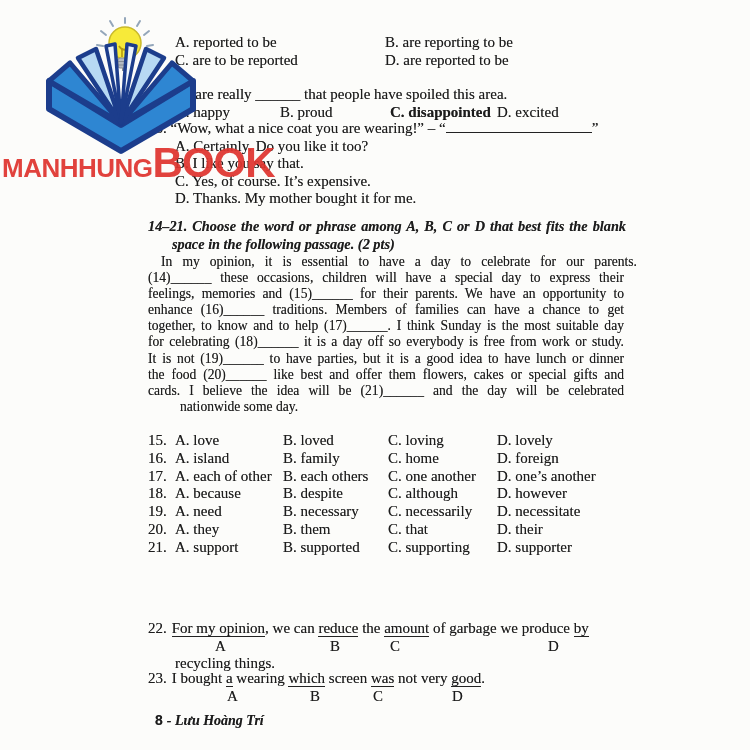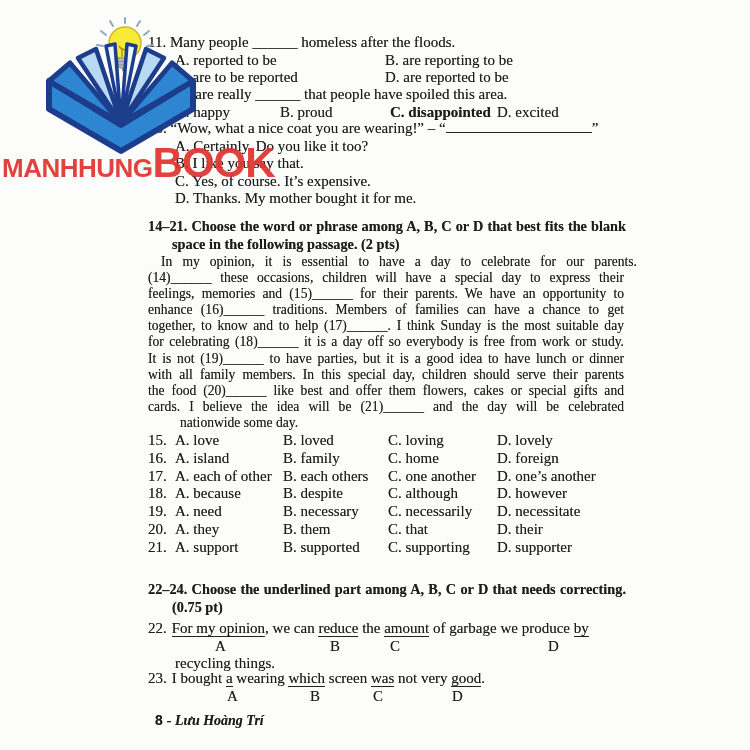--- a/index.html
+++ b/index.html
@@ -5,21 +5,21 @@
   html,body{margin:0;padding:0;background:#e8e8e8;}
   .page{position:relative;width:750px;height:750px;background:#fcfcfa;overflow:hidden;
         font-family:"Liberation Serif",serif;color:#1c1c1c;text-shadow:0 0 .3px rgba(20,20,20,.55);}
   .blk{position:absolute;left:148px;width:478px;font-size:15px;line-height:17.6px;}
   .row{display:flex;}
   .ind{padding-left:27px;}
   .c210{width:210px;flex:none;}
   .c105{width:105px;flex:none;}
   .c110{width:110px;flex:none;}
   .c107{width:107px;flex:none;font-weight:bold;}
-  .sect{font-weight:bold;font-size:14.3px;line-height:18.2px;}
+  .sect{font-weight:bold;font-style:italic;font-size:14.3px;line-height:18.2px;}
   .sect .l1{text-align:justify;text-align-last:justify;}
   .sect .l2{padding-left:24px;}
   .passage{font-size:13.6px;line-height:16.1px;}
   .pl{text-align:justify;text-align-last:justify;width:476px;}
   .pl.first{padding-left:13px;}
   .pl.last{text-align:justify;text-align-last:left;margin-left:32px;}
   .mc .mcrow{display:flex;height:17.8px;}
   .mc .n{width:27px;flex:none;}
   .mc .ca{width:108px;flex:none;}
   .mc .cb{width:105px;flex:none;}
@@ -76,21 +76,20 @@
         <polygon points="103,106 118,29 109,27" fill="#eef6fd" stroke-width="3.5"></polygon>
       </g>
     </svg>
     <div class="brand">
       <span class="b1" style="color:#df352f">MANHHUNG</span>
         <span class="b2" style="color:#df352f">BOOK</span>
     </div>
   </div>
 
   <div class="blk" style="top:34px">
-    <div>11. Many people ______ homeless after the floods.</div>
     <div class="row ind">
       <span class="c210">A. reported to be</span>
       <span>B. are reporting to be</span>
     </div>
     <div class="row ind">
       <span class="c210">C. are to be reported</span>
       <span>D. are reported to be</span>
     </div>
   </div>
 
@@ -118,21 +117,20 @@
   </div>
 
   <div class="blk passage" style="top:254px">
     <div class="pl first">In my opinion, it is essential to have a day to celebrate for our parents.</div>
     <div class="pl">(14)______ these occasions, children will have a special day to express their</div>
     <div class="pl">feelings, memories and (15)______ for their parents. We have an opportunity to</div>
     <div class="pl">enhance (16)______ traditions. Members of families can have a chance to get</div>
     <div class="pl">together, to know and to help (17)______. I think Sunday is the most suitable day</div>
     <div class="pl">for celebrating (18)______ it is a day off so everybody is free from work or study.</div>
     <div class="pl">It is not (19)______ to have parties, but it is a good idea to have lunch or dinner</div>
-    <div class="pl">with all family members. In this special day, children should serve their parents</div>
     <div class="pl">the food (20)______ like best and offer them flowers, cakes or special gifts and</div>
     <div class="pl">cards. I believe the idea will be (21)______ and the day will be celebrated</div>
     <div class="pl last">nationwide some day.</div>
   </div>
 
   <div class="blk mc" style="top:432px">
     <div class="mcrow">
       <span class="n">15.</span>
       <span class="ca">A. love</span>
       <span class="cb">B. loved</span>
@@ -176,24 +174,20 @@
     </div>
     <div class="mcrow">
       <span class="n">21.</span>
       <span class="ca">A. support</span>
       <span class="cb">B. supported</span>
       <span class="cc">C. supporting</span>
       <span>D. supporter</span>
     </div>
   </div>
 
-  <div class="blk sect" style="top:580px">
-    <div class="l1">22–24. Choose the underlined part among A, B, C or D that needs correcting.</div>
-    <div class="l2">(0.75 pt)</div>
-  </div>
 
   <div class="blk" style="top:620px">
     <div><span class="qnum">22.</span><span class="u">For my opinion</span><span>, we can </span><span class="u">reduce</span><span> the </span><span class="u">amount</span><span> of garbage we produce </span><span class="u">by</span></div>
     <div class="lblrow">
       <span style="left:67px">A</span>
       <span style="left:182px">B</span>
       <span style="left:242px">C</span>
       <span style="left:400px">D</span>
     </div>
     <div class="ind">recycling things.</div>

